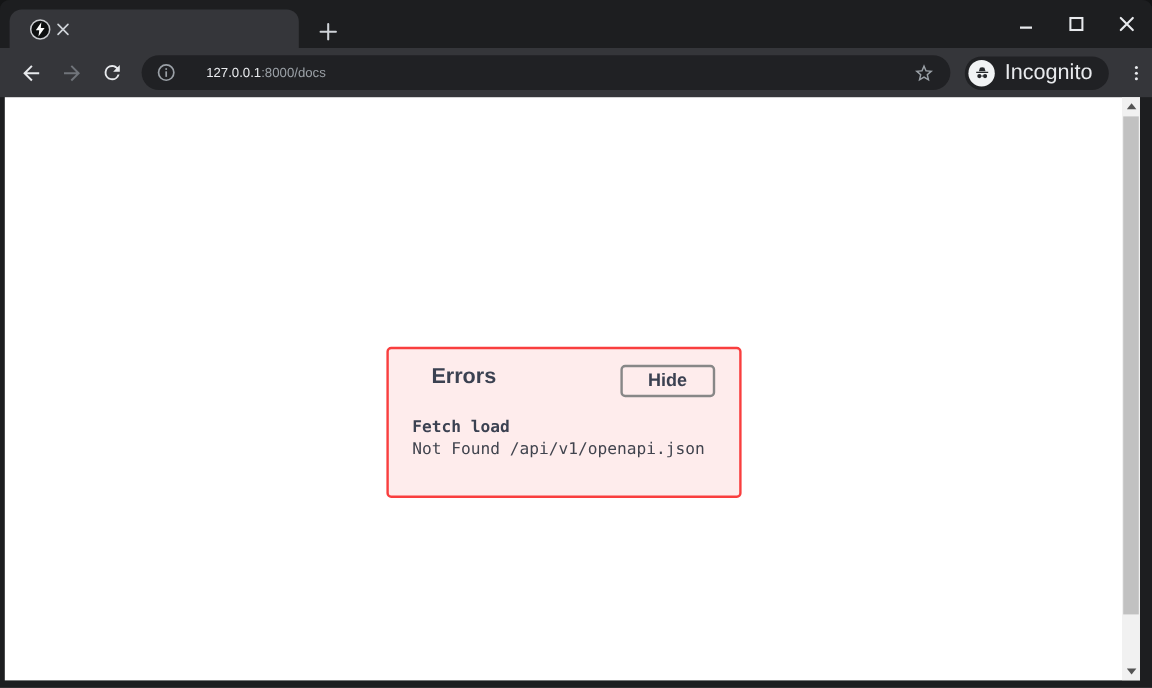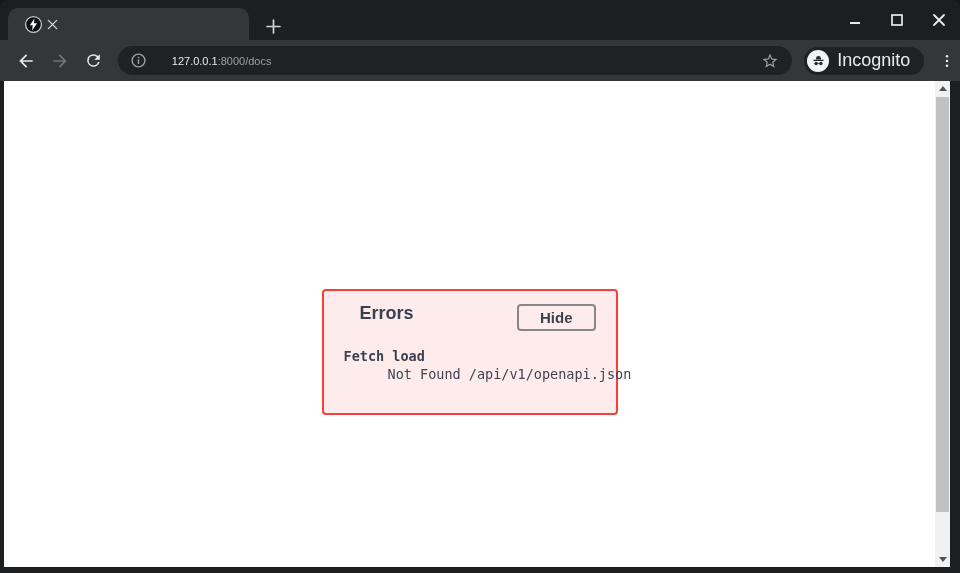--- a/index.html
+++ b/index.html
@@ -47,21 +47,21 @@
                   font-size:32px; font-weight:bold; color:#3b4151; letter-spacing:-.3px; }
   .errors-box { position:absolute; top:208px; left:0; right:15px; margin:0 auto; width:296px; height:126px;
                 background:#feecec; border:2px solid #f93e3e; border-radius:4px; }
   .errors-title { position:absolute; left:20px; top:12px; font-size:18px; font-weight:bold; color:#3b4151;margin-left:16px; }
   .hide-btn { position:absolute; right:20px; top:13px; padding:3px 21px; font-family:"Liberation Sans",sans-serif;
               font-size:15px; font-weight:bold; color:#3b4151; background:transparent;
               border:2px solid #878787; border-radius:4px; cursor:pointer; }
   .err-type { position:absolute; left:20px; top:57px; font-family:"DejaVu Sans Mono", monospace;
               font-size:13.5px; font-weight:bold; color:#3b4151; }
   .err-msg { position:absolute; left:20px; top:75px; font-family:"DejaVu Sans Mono", monospace;
-             font-size:13.5px; color:#41444e; white-space:nowrap;margin-left:44px; }
+             font-size:13.5px; color:#41444e; white-space:nowrap; }
 
   
   .scrollbar { position:absolute; top:0; right:0; bottom:0; width:15px; background:#f1f1f1; }
   .sb-arrow { position:absolute; left:0; width:15px; height:15px; display:flex; align-items:center; justify-content:center; }
   .sb-arrow.up { top:0; } .sb-arrow.down { bottom:0; }
   .tri-up { width:0; height:0; border-left:4px solid transparent; border-right:4px solid transparent; border-bottom:5px solid #555; }
   .tri-down { width:0; height:0; border-left:4px solid transparent; border-right:4px solid transparent; border-top:5px solid #555; }
   .sb-thumb { position:absolute; left:1px; top:16px; width:13px; height:415px; background:#c1c1c1; }
 </style>
 </head>

